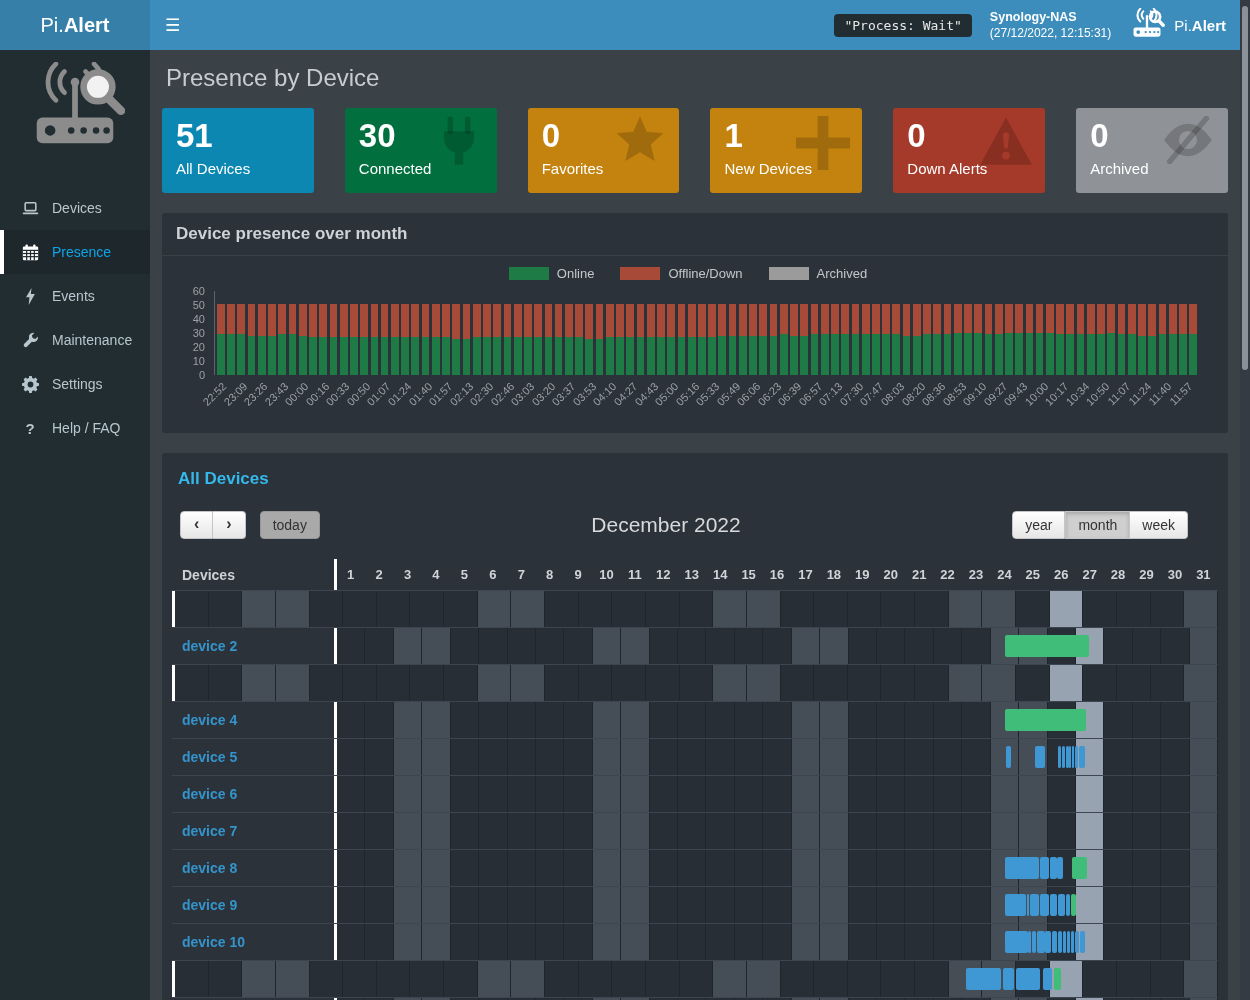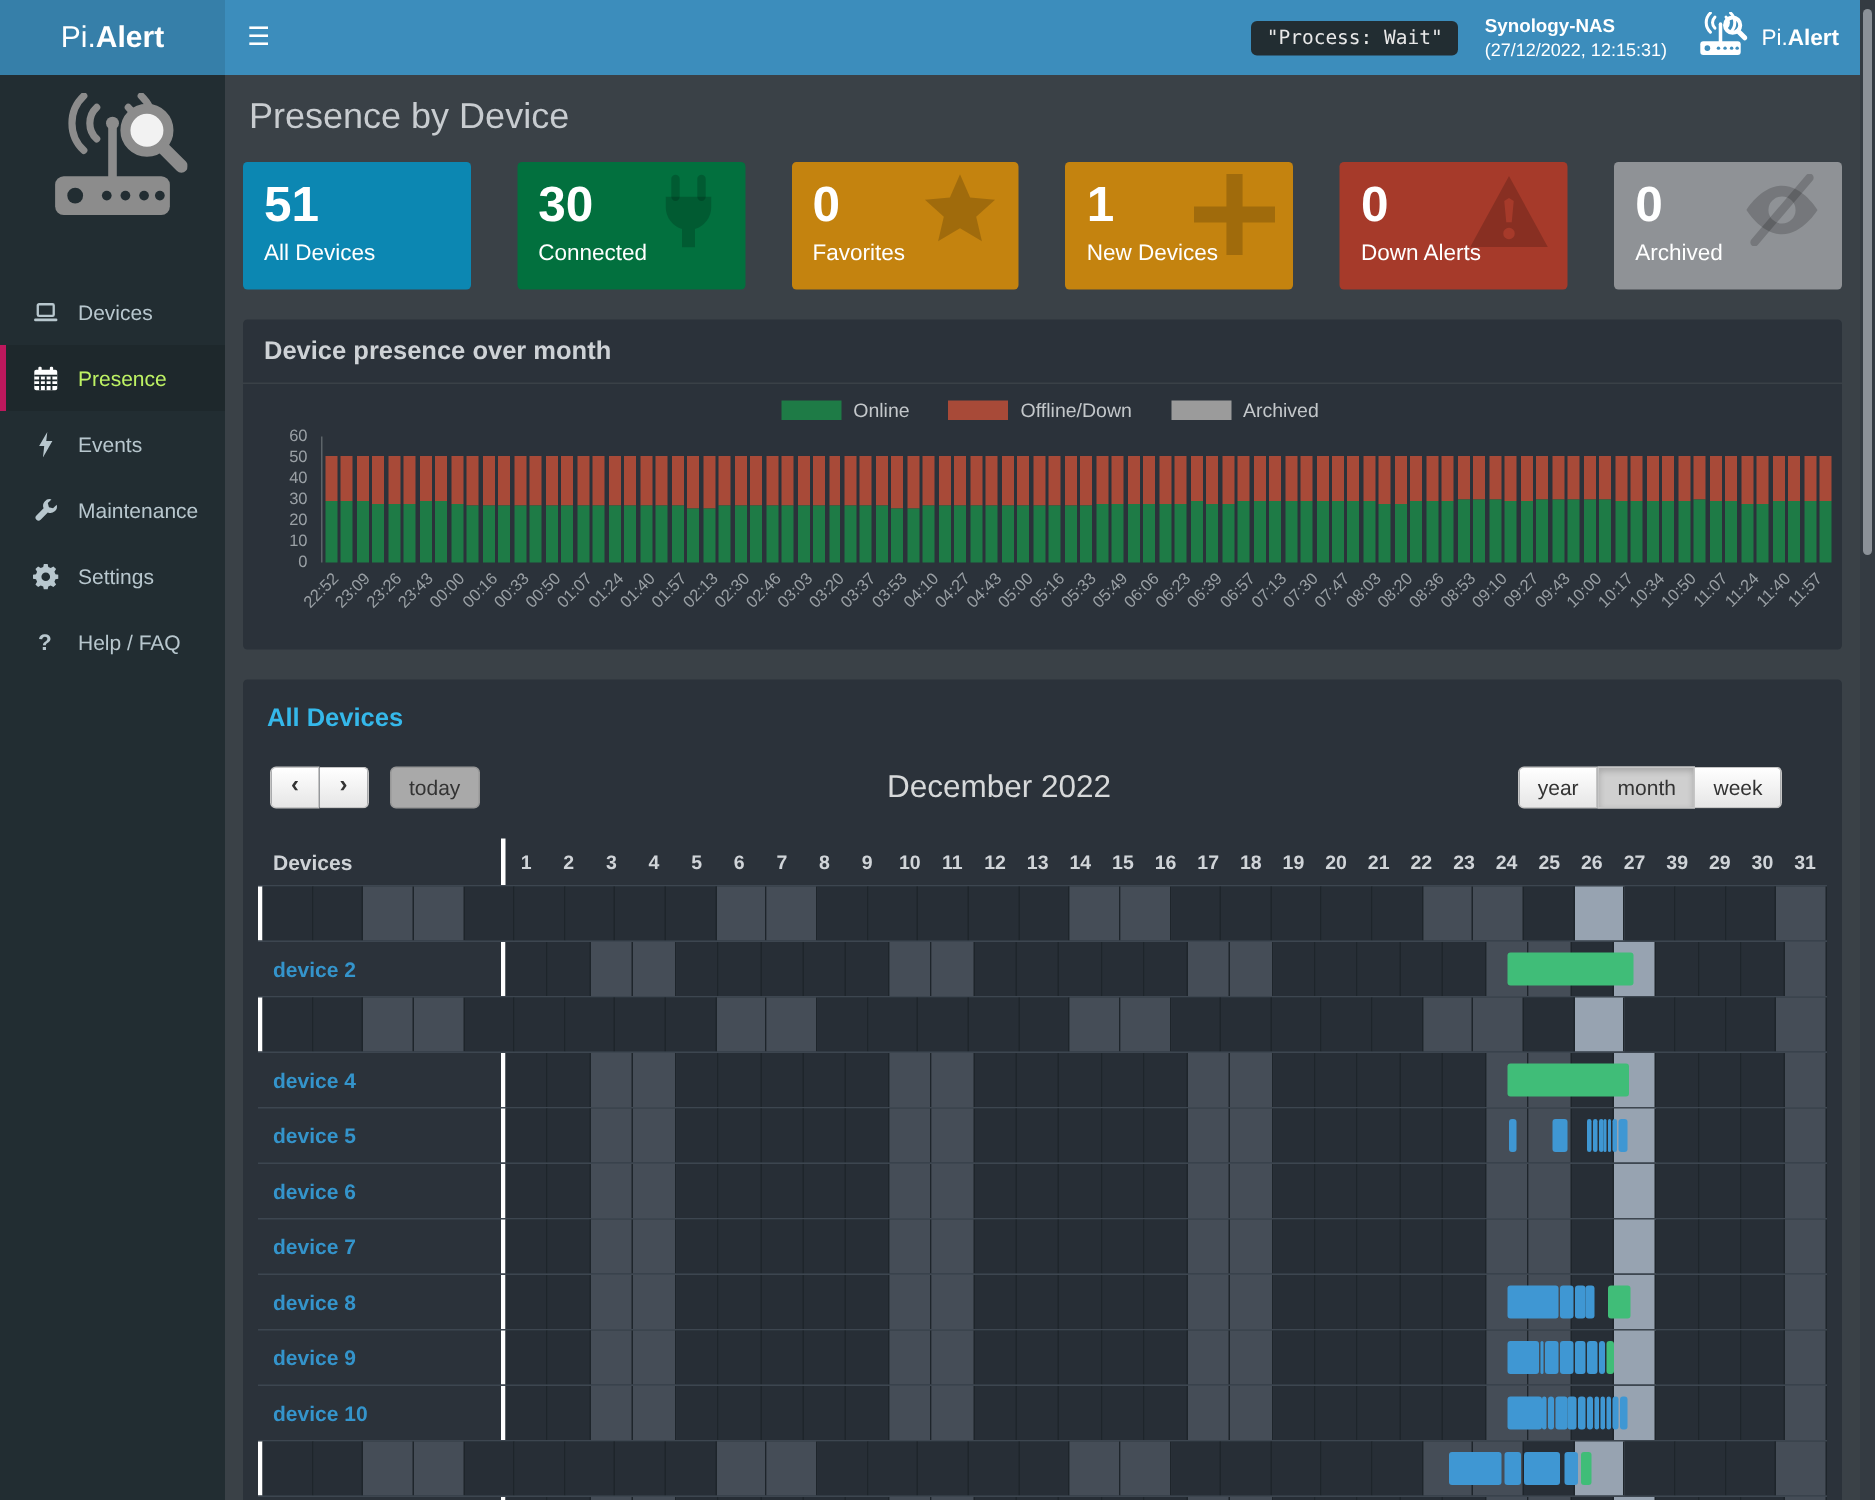--- a/index.html
+++ b/index.html
@@ -29,41 +29,41 @@
 
   
   .sidebar { position:fixed; left:0; top:50px; bottom:0; width:150px;
     background:#222d32; z-index:40; }
   .side-logo { display:flex; justify-content:center; padding:12px 0 26px 0; }
   .side-menu { margin-top:10px; }
   .side-item { height:44px; display:flex; align-items:center; gap:12px;
     padding-left:16px; color:#b8c7ce; font-size:14px; cursor:pointer;
     border-left:4px solid transparent; }
   .side-item .icon { width:20px; display:flex; justify-content:center; color:#b8c7ce; }
-  .side-item.active { background:#1e282c; color:#bef264; border-left:4px solid #be185d; }
+  .side-item.active { background:#1e282c; color:#0ea5e9; border-left:4px solid #ffffff; }
   .side-item.active .icon { color:#fff; }
   .glyph-icon { font-size:15px; line-height:1; }
 
   
   .main { margin-left:150px; margin-right:10px; margin-top:50px; padding:6px 12px 0 12px; }
   .page-title { font-size:24px; font-weight:400; color:#c8ccd0; margin:8px 4px 16px 4px; }
 
   .cards { display:flex; gap:31px; }
   .card { flex:1; height:85px; border-radius:3px; position:relative;
     color:#fff; padding:10px 14px; overflow:hidden; cursor:pointer; }
   .card .num { font-size:33px; font-weight:700; line-height:36px; }
   .card .lbl { font-size:15px; margin-top:6px; }
   .card .card-icon { position:absolute; right:12px; top:8px; color:rgba(0,0,0,0.18); }
 
   .panel { background:#2b323a; border-radius:3px; margin-top:20px; }
   .panel-header { padding:11px 14px; font-size:17px; font-weight:600;
     color:#ced2d6; border-bottom:1px solid #3a4147; }
 
   
-  .chart-wrap { padding:10px 4px 12px 14px; }
+  .chart-wrap { padding:10px 28px 12px 14px; }
   .legend { display:flex; justify-content:center; gap:26px; margin-bottom:10px; }
   .legend-item { display:flex; align-items:center; gap:8px; font-size:13px;
     color:#c3c7ca; cursor:pointer; }
   .legend-swatch { width:40px; height:13px; display:inline-block; }
   .chart-area { position:relative; margin-left:38px; height:84px;
     border-left:1px solid #5d6469; }
   .yaxis { position:absolute; left:-40px; top:0; bottom:0; width:34px; }
   .ytick { position:absolute; right:4px; font-size:11px; color:#9aa0a5; }
   .bars { display:flex; align-items:flex-end; height:84px; padding-left:2px; }
   .bar { flex:1; margin-right:2.5px; display:flex; flex-direction:column;
@@ -799,21 +799,21 @@
             <div class="cal-daycell">18</div>
             <div class="cal-daycell">19</div>
             <div class="cal-daycell">20</div>
             <div class="cal-daycell">21</div>
             <div class="cal-daycell">22</div>
             <div class="cal-daycell">23</div>
             <div class="cal-daycell">24</div>
             <div class="cal-daycell">25</div>
             <div class="cal-daycell">26</div>
             <div class="cal-daycell">27</div>
-            <div class="cal-daycell">39</div>
+            <div class="cal-daycell">28</div>
             <div class="cal-daycell">29</div>
             <div class="cal-daycell">30</div>
             <div class="cal-daycell">31</div>
           </div>
         </div>
         <div class="cal-row">
           <div class="cal-divider"></div>
           <div class="cal-days">
             <div class="cal-daycell"></div>
             <div class="cal-daycell"></div>

